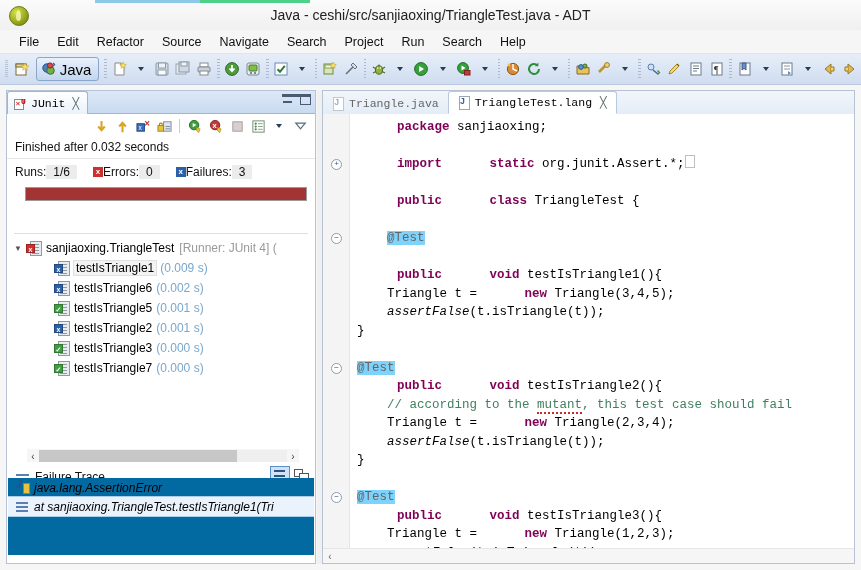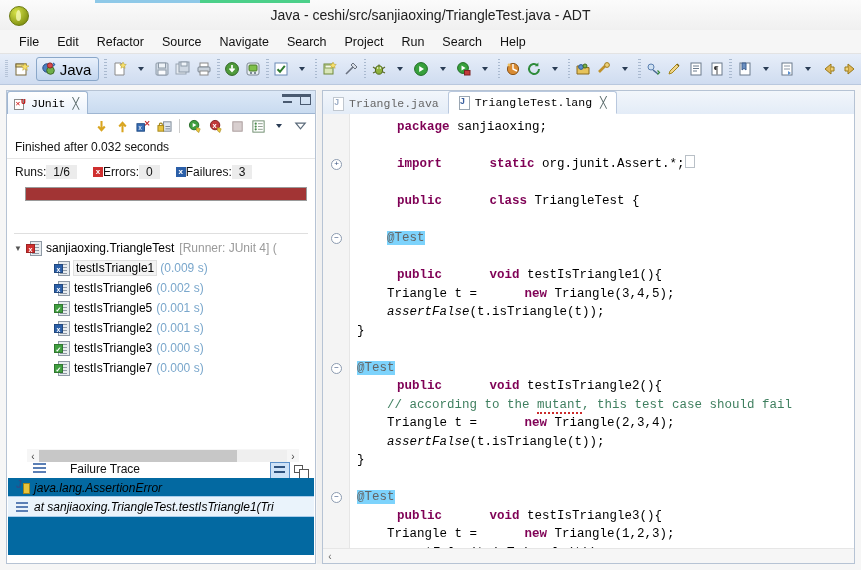--- a/index.html
+++ b/index.html
@@ -130,21 +130,21 @@
   .ttime{color:#7aa7cc;margin-left:4px;}
   .tmeta{color:#9a9a9a;margin-left:5px;}
 
   .hscroll{position:absolute;left:20px;right:16px;bottom:100px;height:14px;
     display:flex;align-items:center;background:#f6f6f6;}
   .hs-arrow{width:12px;text-align:center;font-size:10px;color:#444;cursor:pointer;}
   .hs-track{flex:1;height:12px;background:#efefef;position:relative;}
   .hs-thumb{position:absolute;left:0;top:0;height:12px;width:80%;background:#c7c7c7;}
 
   .ft-header{position:absolute;left:1px;right:1px;bottom:78px;height:22px;
-    display:flex;align-items:flex-start;gap:24px;padding-left:25px;border-bottom:1px solid #dadada;background:#fff;}
+    display:flex;align-items:flex-end;gap:6px;padding-left:8px;border-bottom:1px solid #dadada;background:#fff;}
   .ft-ic{width:13px;height:11px;position:relative;}
   .ft-ic:before{content:"";position:absolute;left:0;top:1px;width:13px;height:2px;background:#5b7fb5;
     box-shadow:0 4px 0 #5b7fb5,0 8px 0 #5b7fb5;}
   .ft-title{font-size:12px;color:#111;}
   .ft-btns{margin-left:auto;display:flex;align-items:center;gap:4px;padding-right:6px;}
   .ft-filter{width:18px;height:16px;background:#cfe2f7;border:1px solid #5b8fc9;position:relative;}
   .ft-filter:before{content:"";position:absolute;left:3px;top:3px;width:11px;height:2px;background:#30527e;
     box-shadow:0 5px 0 #30527e;}
   .ft-max{width:14px;height:13px;position:relative;}
   .ft-max:before{content:"";position:absolute;left:0;top:0;width:7px;height:6px;border:1px solid #555;}

